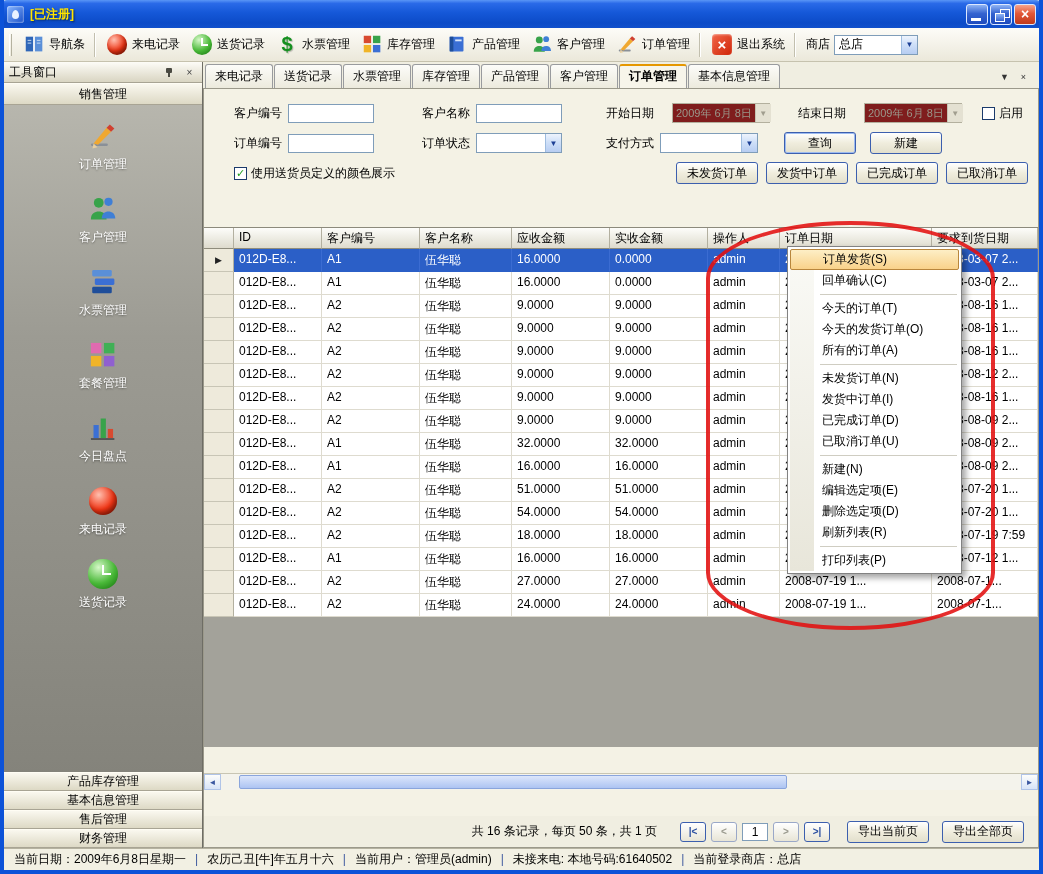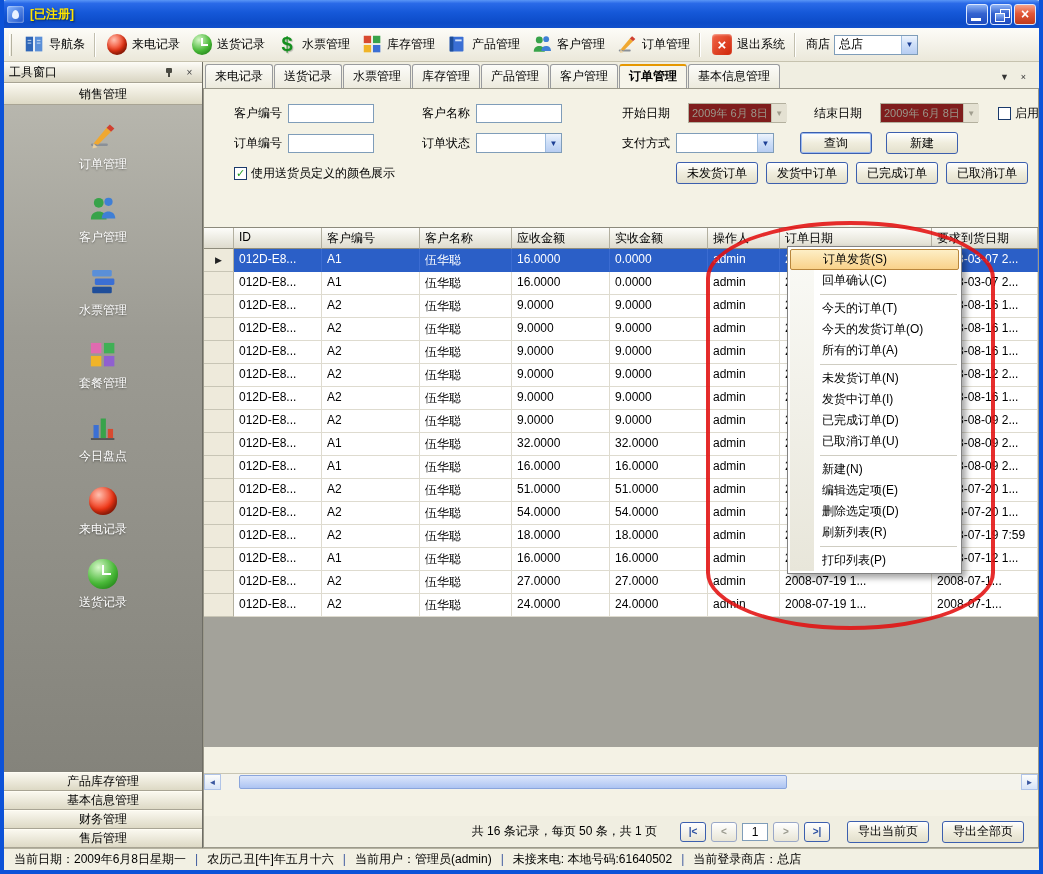--- a/index.html
+++ b/index.html
@@ -94,21 +94,21 @@
   .tab.active{ background:#f7f5ea; font-weight:bold; border-top:2px solid #e59700; padding-top:2px; }
   .tabbar-btns{ margin-left:auto; display:flex; gap:4px; align-items:center; padding:0 4px 4px 0; }
   .tabbar-btn{ width:15px; height:15px; font-size:9px; display:flex; align-items:center; justify-content:center;
     color:#333; cursor:pointer; }
   .content{ flex:1; display:flex; flex-direction:column; border:1px solid #9b998b; background:#f4f2e5; min-height:0;gap:26px; }
   
   .filter{ flex:0 0 112px; padding:12px 10px 0 30px; }
   .f-row{ display:flex; align-items:center; height:24px; margin-bottom:6px; }
   .f-label{ margin-right:6px; white-space:nowrap; }
   .f-input{ width:86px; height:19px; border:1px solid #7f9db9; background:#fff; font:inherit; padding:0 3px; }
-  .ml48{margin-left:48px;} .ml44{margin-left:60px;} .ml28{margin-left:28px;}
+  .ml48{margin-left:48px;} .ml44{margin-left:44px;} .ml28{margin-left:28px;}
   .ml20{margin-left:20px;} .ml26{margin-left:26px;} .ml14{margin-left:14px;} .ml12{margin-left:12px;} .ml8{margin-left:8px;}
   .datebox,.combo{ display:flex; align-items:center; height:20px; border:1px solid #7f9db9; background:#fff; cursor:pointer; }
   .datebox{ width:98px; } .combo{ width:86px; } .combo.w98{ width:98px; }
   .datebox-value{ flex:1; padding:0 3px; white-space:nowrap; font-size:11px; }
   .datebox.disabled{ background:#7f1d1d; border-color:#b3b09e; color:#9a978a;margin-left:12px; }
   .datebox.disabled .combo-arrow{ background:#e4e1d2; color:#a09d8e; border-left:1px solid #c6c3b2; }
   .cb-wrap{ display:flex; align-items:center; gap:4px; cursor:pointer; white-space:nowrap; }
   .cb{ width:13px; height:13px; border:1px solid #1a3a6b; background:#fff; display:flex; align-items:center;
     justify-content:center; font-size:11px; line-height:1; color:#1f9e1f; font-weight:bold; flex:none; }
   .xp-btn{ height:22px; padding:0 10px; border:1px solid #3c5fae; border-radius:3px;
@@ -336,22 +336,22 @@
         <div class="sb-item">
           <span class="icon sz34 ic-clock">
               <span class="hand"></span>
             </span>
           <span>送货记录</span>
         </div>
       </div>
       <div class="sb-bottom">
         <div class="sb-group">产品库存管理</div>
         <div class="sb-group">基本信息管理</div>
+        <div class="sb-group">售后管理</div>
         <div class="sb-group">财务管理</div>
-        <div class="sb-group">售后管理</div>
       </div>
     </div>
 
     <div class="main">
       <div class="tabbar">
         <span style="display:flex;align-items:flex-end;">
 
         <span class="tab">来电记录</span>
             <span class="tab">送货记录</span>
             <span class="tab">水票管理</span>

